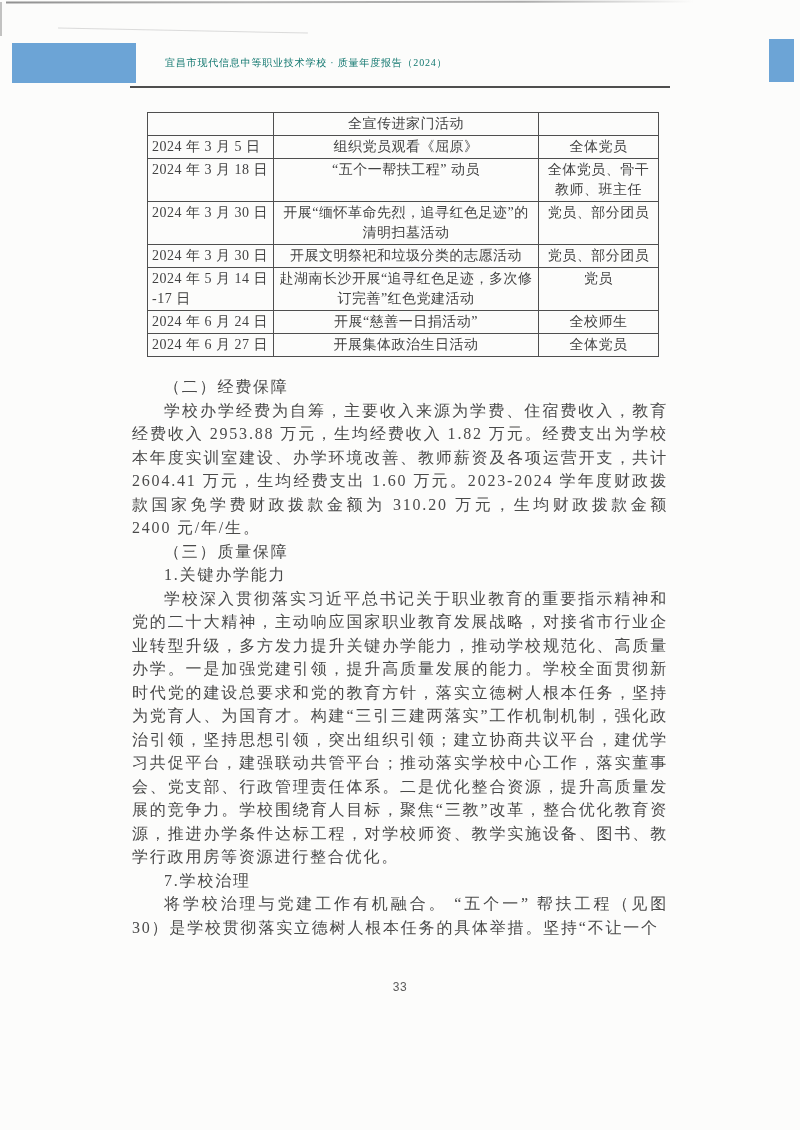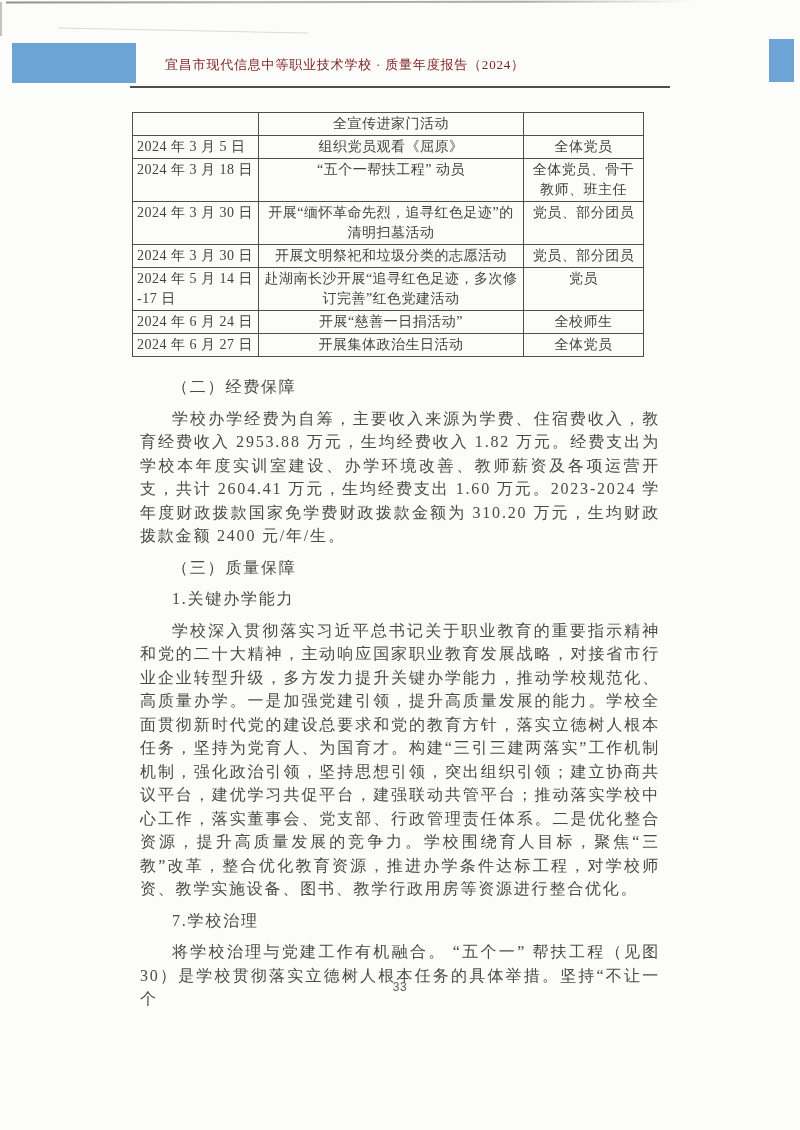--- a/index.html
+++ b/index.html
@@ -37,54 +37,54 @@
   .blue-left {
     position: absolute; left: 12px; top: 43px; width: 124px; height: 40px;
     background: var(--accent);
   }
   .blue-right {
     position: absolute; left: 769px; top: 39px; width: 25px; height: 43px;
     background: var(--accent);
   }
   .report-title {
     position: absolute; left: 165px; top: 56px; width: 500px;
-    font-size: 13px; letter-spacing: 0.8px; color: #7f1d1d;
+    font-size: 10px; letter-spacing: 0.8px; color: #0f766e;
     white-space: nowrap;
   }
   .header-rule {
     position: absolute; left: 130px; top: 86px; width: 540px; height: 2px;
     background: #4e4e4e;
   }
 
   
   .content {
     position: absolute; left: 132px; top: 112px; width: 536px;
   }
   table.activities {
-    width: 511px;
+    margin-left: 15px; width: 511px;
     border-collapse: collapse;
     table-layout: fixed;
     font-size: 14px; letter-spacing: 0.5px; line-height: 20px;
     color: #424242;
   }
   table.activities td {
     border: 1px solid #4f4f4f;
     padding: 1px 4px;
     vertical-align: top;
   }
   td.c-date { width: 126px; text-align: left; padding-left: 8px; }
   td.c-act  { width: 265px; text-align: center; }
   td.c-who  { width: 120px; text-align: center; }
 
   .body-text {
     margin-top: 18px;
     font-size: 16px; line-height: 23.5px; letter-spacing: 1.8px;
     text-align: justify; color: #4a4a4a;
   }
-  .body-text p { margin: 8px; text-indent: 2em; }
+  .body-text p { margin: 0; text-indent: 2em; }
 
   .page-number {
     position: absolute; left: 0; top: 980px; width: 100%;
     text-align: center; font-size: 12px; color: #5a5a5a;
     font-family: "Liberation Sans", sans-serif; letter-spacing: 0.5px;
   }
 </style>
 </head>
 <body>
 

